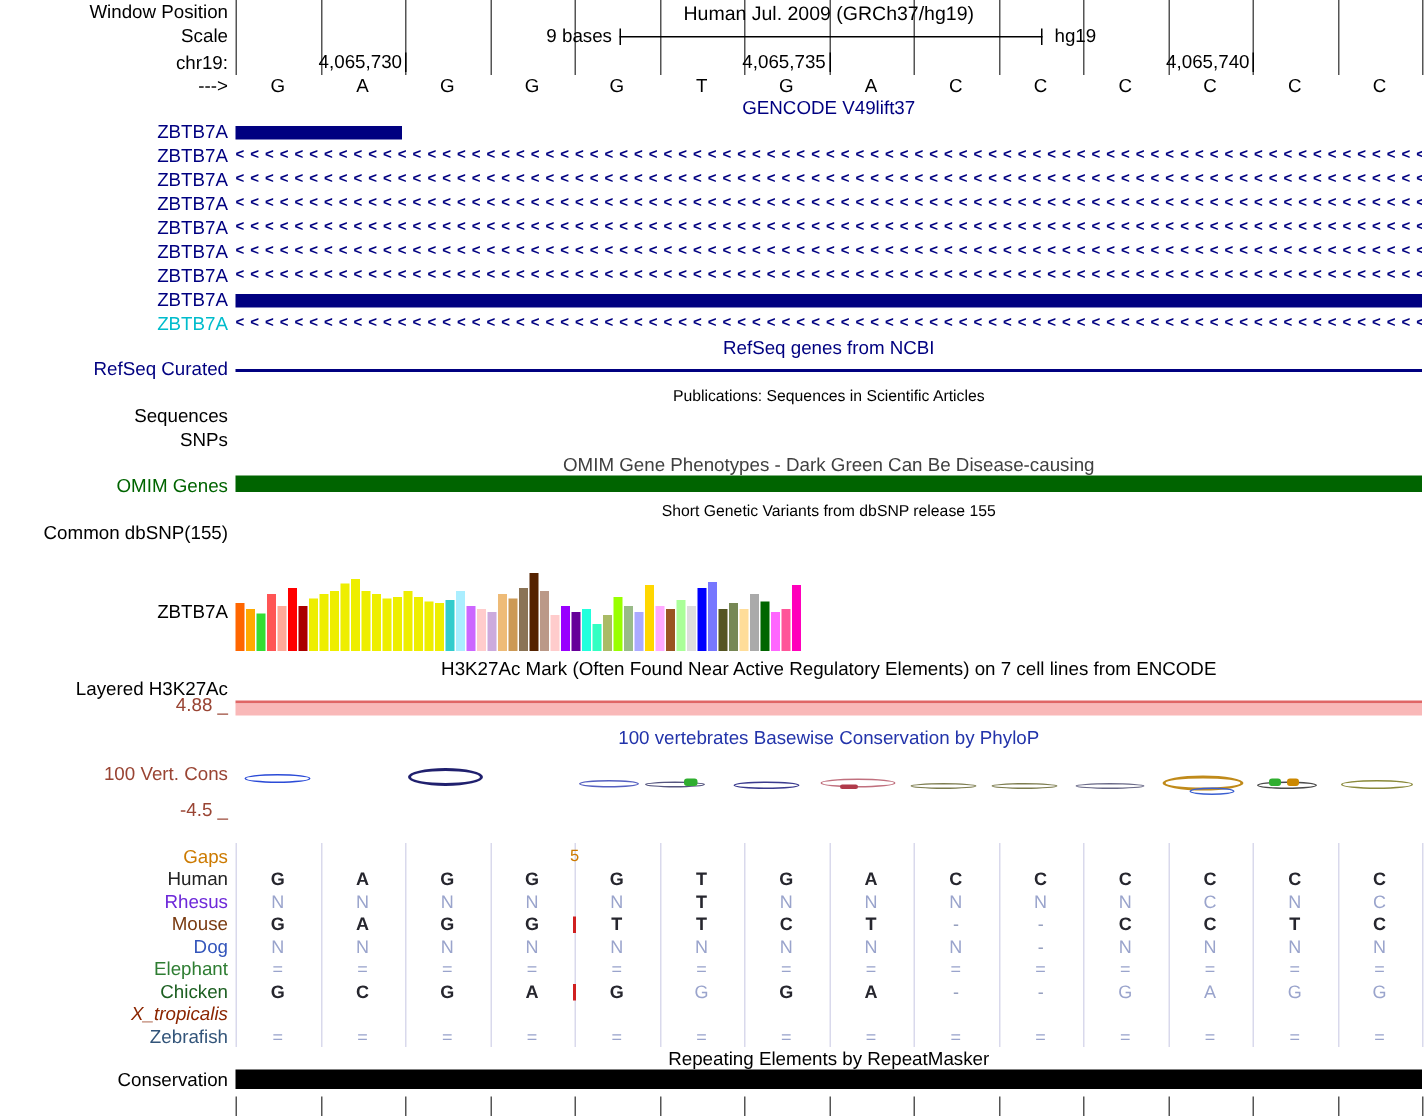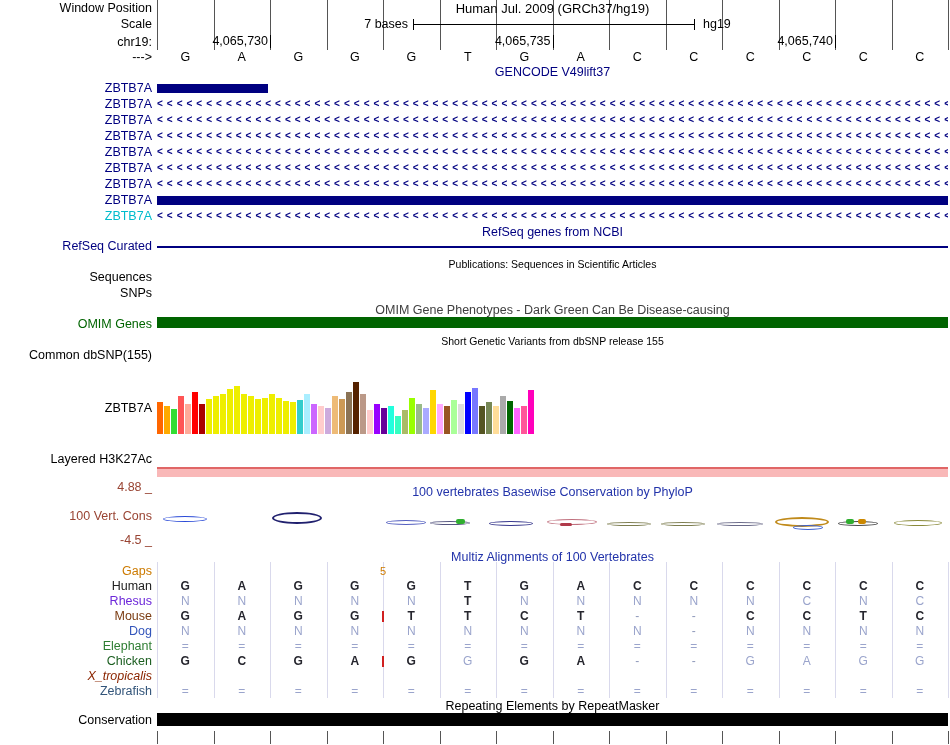--- a/index.html
+++ b/index.html
@@ -33,21 +33,21 @@
 <body>
 
 <div id="browser">
 
   <div class="hdr">
     <span>Human Jul. 2009 (GRCh37/hg19)</span>
   </div>
   <div class="lbl" style="top:1px">Window Position</div>
 
   <div class="lbl" style="top:17px">Scale</div>
-  <div class="abs" style="left:157px; top:17px; width:251px; text-align:right; z-index:3">7 bases</div>
+  <div class="abs" style="left:157px; top:17px; width:251px; text-align:right; z-index:3">9 bases</div>
   <div class="ruler-line" style="left:413px; top:24px; width:282px;"></div>
   <div class="vtick2" style="left:413px; top:19px; height:11px;"></div>
   <div class="vtick2" style="left:694px; top:19px; height:11px;"></div>
   <div class="abs" style="left:703px; top:17px; z-index:3">hg19</div>
 
   <div class="lbl" style="top:35px">chr19:</div>
   <div class="lbl" style="top:50px">---&gt;</div>
 
   <div class="title" style="top:65px; color:#000080">GENCODE V49lift37</div>
 
@@ -61,30 +61,30 @@
 
   <div class="title" style="top:303px; color:#404040">OMIM Gene Phenotypes - Dark Green Can Be Disease-causing</div>
   <div class="lbl" style="top:317px; color:#006400">OMIM Genes</div>
   <div class="hline" style="left:157px; top:317px; width:791px; height:11px; background:#006400"></div>
 
   <div class="title small" style="top:334px">Short Genetic Variants from dbSNP release 155</div>
   <div class="lbl" style="top:348px">Common dbSNP(155)</div>
 
   <div class="lbl" style="top:401px">ZBTB7A</div>
 
+  <div class="title" style="top:439px">H3K27Ac Mark (Often Found Near Active Regulatory Elements) on 7 cell lines from ENCODE</div>
   <div class="lbl" style="top:452px">Layered H3K27Ac</div>
   <div class="hline" style="left:157px; top:467px; width:791px; height:2px; background:#e06666"></div>
   <div class="hline" style="left:157px; top:469px; width:791px; height:8px; background:#f9b8b8"></div>
 
   <div class="title" style="top:485px; color:#2233aa">100 vertebrates Basewise Conservation by PhyloP</div>
-  <div class="lbl" style="top:480px; color:#994433">4.88 _</div>
+  <div class="lbl" style="top:463px; color:#994433">4.88 _</div>
   <div class="lbl" style="top:509px; color:#994433">100 Vert. Cons</div>
   <div class="lbl" style="top:533px; color:#994433">-4.5 _</div>
 
-  <div class="title" style="top:550px; color:#2233aa">Multiz Alignments of 100 Vertebrates</div>
 
   <div class="title" style="top:699px">Repeating Elements by RepeatMasker</div>
   <div class="lbl" style="top:713px">Conservation</div>
   <div class="hline" style="left:157px; top:713px; width:791px; height:13px; background:#000"></div>
 
 <div class="vtick" style="left: 157px; top: 0px; height: 50px;"></div>
     <div class="vgrid" style="left: 157px; top: 562px; height: 136px;"></div>
     <div class="vtick" style="left: 157px; top: 731px; height: 13px;"></div>
     <div class="vtick" style="left: 213.5px; top: 0px; height: 50px;"></div>
     <div class="vgrid" style="left: 213.5px; top: 562px; height: 136px;"></div>

